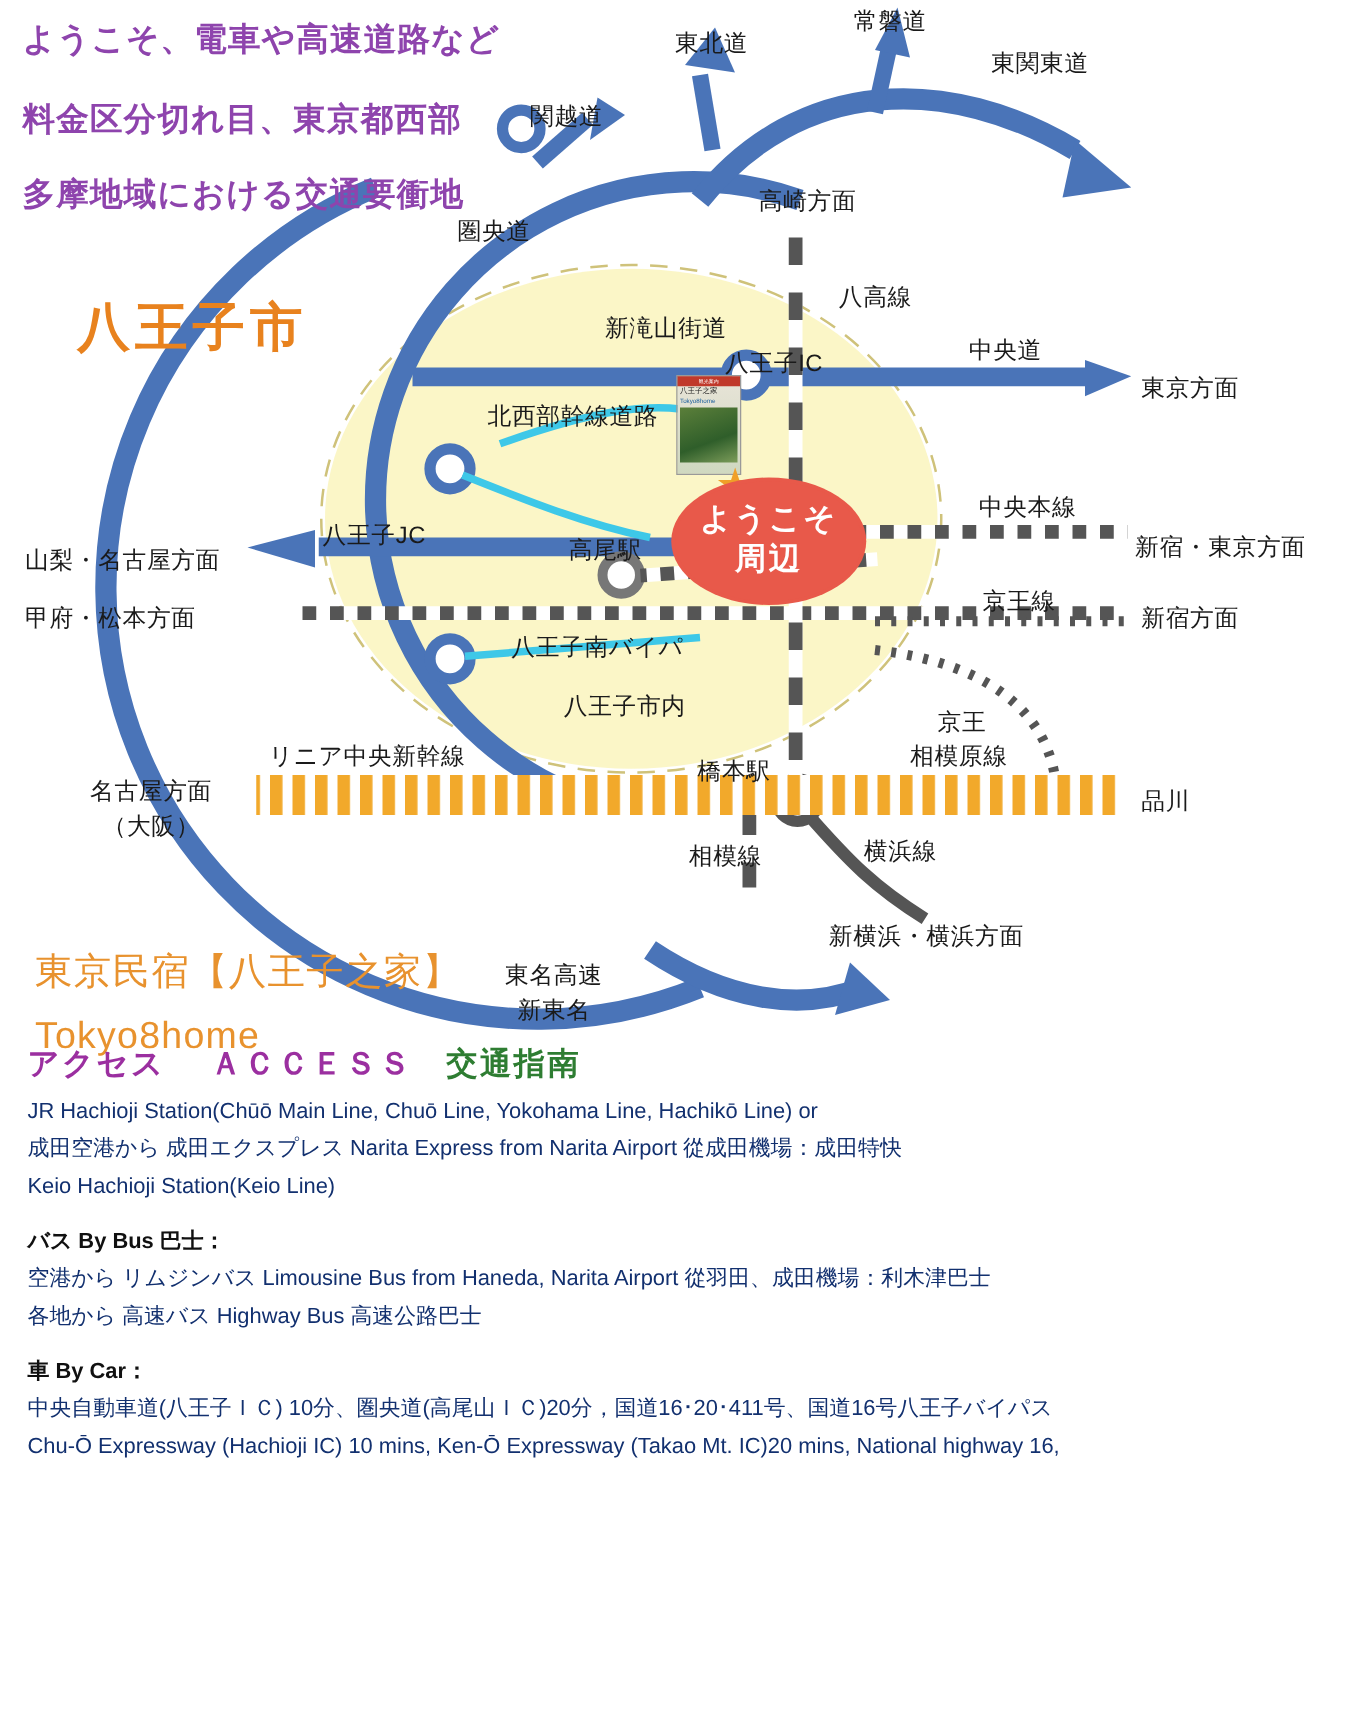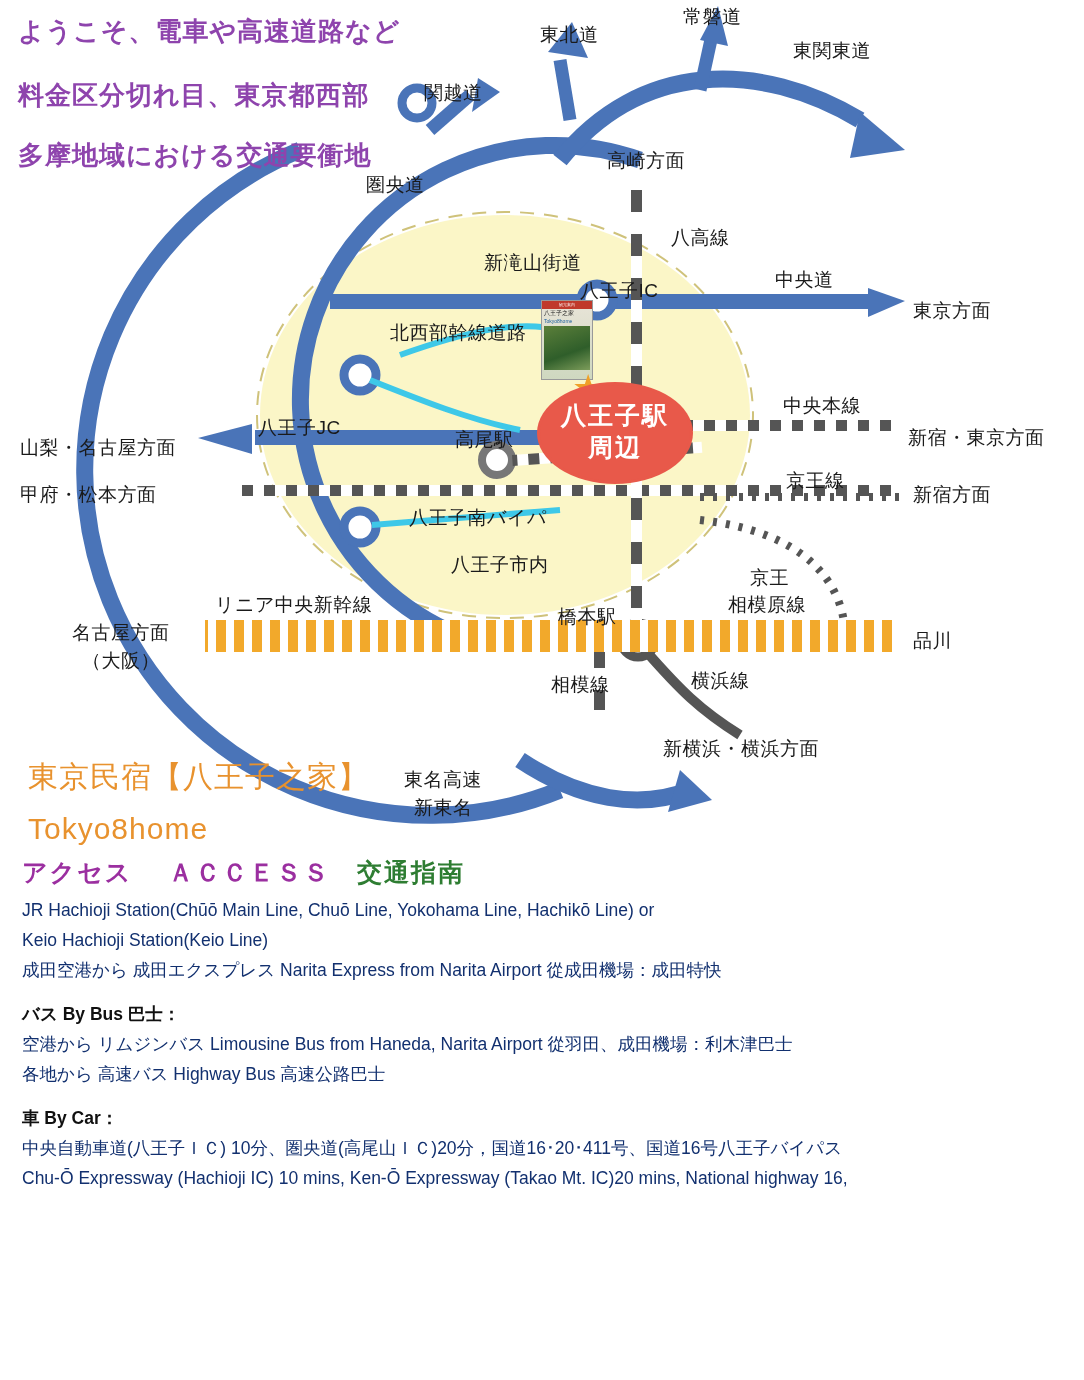--- a/index.html
+++ b/index.html
@@ -94,21 +94,21 @@
   #star {
     position: absolute;
     left: 572px; top: 370px;
     width: 36px; height: 36px;
     color: #f0a028;
     font-size: 36px;
     line-height: 36px;
   }
   #access-section {
     position: absolute;
-    left: 0; top: 856px;
+    left: 0; top: 834px;
     width: 977px;
   }
   .access-title {
     margin: 0 0 6px 22px;
     font-size: 25px;
     font-weight: bold;
     letter-spacing: 2px;
   }
   .access-title .t-jp { color: #9b2fa0; }
   .access-title .t-en { color: #9b2fa0; }
@@ -213,32 +213,33 @@
 
     <rect x="205" y="620" width="690" height="32" fill="url(#linearpat)"></rect>
 
     <path d="M520,760 C580,800 640,810 690,790" fill="none" stroke="#4a74b8" stroke-width="17"></path>
     <path d="M680,770 L712,800 L668,812 Z" fill="#4a74b8"></path>
   </svg>
 
   <div class="headline" style="left:18px; top:14px;">ようこそ、電車や高速道路など</div>
   <div class="headline" style="left:18px; top:78px;">料金区分切れ目、東京都西部</div>
   <div class="headline" style="left:18px; top:138px;">多摩地域における交通要衝地</div>
+  <div class="cityname" style="left:62px; top:234px;">八王子市</div>
 
   <div id="guidebook">
     <div class="gb-top">観光案内</div>
     <div class="gb-t1">八王子之家</div>
     <div class="gb-t2">Tokyo8home</div>
     <div class="gb-photo"></div>
   </div>
   <div id="star">★</div>
 
   <div id="station-bubble">
     <div id="station-bubble-label">
-      <div>八王子駅</div>
+      <div>ようこそ</div>
       <div>周辺</div>
     </div>
   </div>
 
   <div id="map-labels">
       <div class="maplabel" style="left: 540px; top: 22px;">東北道</div>
       <div class="maplabel" style="left: 683px; top: 4px;">常磐道</div>
       <div class="maplabel" style="left: 793px; top: 38px;">東関東道</div>
       <div class="maplabel" style="left: 424px; top: 80px;">関越道</div>
       <div class="maplabel" style="left: 607px; top: 148px;">高崎方面</div>
@@ -281,22 +282,22 @@
   <div class="access-title">
     <span class="t-jp">アクセス</span>
     <span>&nbsp;&nbsp;</span>
     <span class="t-en">ＡＣＣＥＳＳ</span>
     <span>&nbsp;</span>
     <span class="t-cn">交通指南</span>
   </div>
   <div id="access-blocks">
       <div class="block">
         <div class="line dark">JR Hachioji Station(Chūō Main Line, Chuō Line, Yokohama Line, Hachikō Line) or</div>
+        <div class="line dark">成田空港から 成田エクスプレス Narita Express from Narita Airport 從成田機場：成田特快</div>
         <div class="line dark">Keio Hachioji Station(Keio Line)</div>
-        <div class="line dark">成田空港から 成田エクスプレス Narita Express from Narita Airport 從成田機場：成田特快</div>
       </div>
       <div class="spacer"></div>
       <div class="block">
         <div class="line head">バス By Bus 巴士：</div>
         <div class="line dark">空港から リムジンバス Limousine Bus from Haneda, Narita Airport 從羽田、成田機場：利木津巴士</div>
         <div class="line dark">各地から 高速バス Highway Bus 高速公路巴士</div>
       </div>
       <div class="spacer"></div>
       <div class="block">
         <div class="line head">車 By Car：</div>

